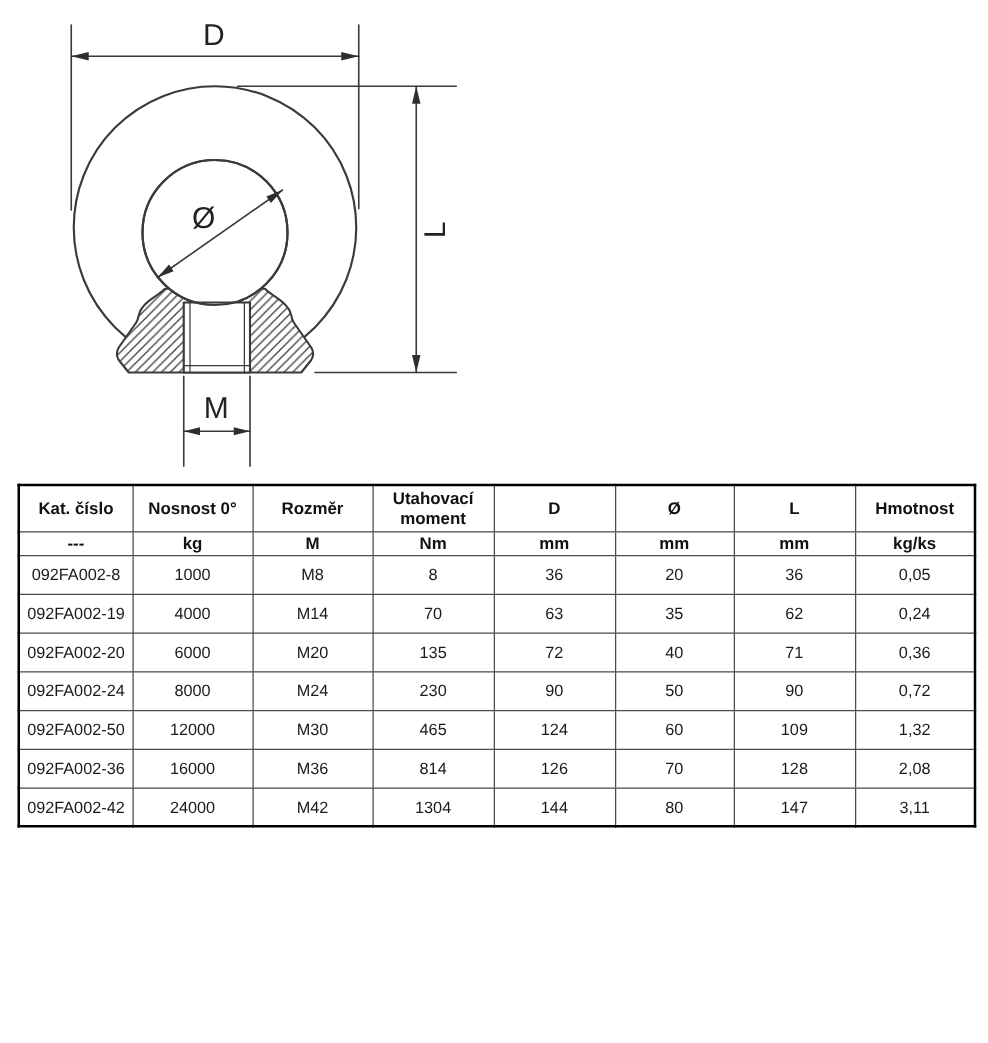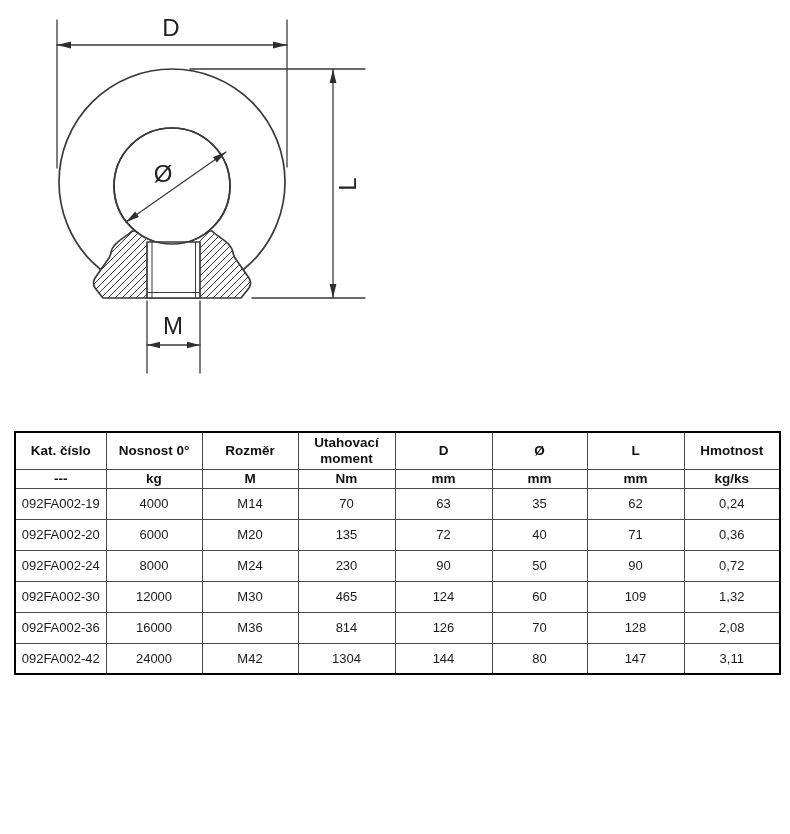--- a/index.html
+++ b/index.html
@@ -22,21 +22,20 @@
     fill:#222;
   }
   .spec-table{
     position:absolute;
     top:387px;left:14px;
     width:765px;
     border-collapse:collapse;
     table-layout:fixed;
     border:2px solid #000;
     font-family:"Liberation Sans",sans-serif;
-    margin-top:44px;
   }
   .spec-table th,.spec-table td{
     border:1px solid #4a4a4a;
     text-align:center;
     vertical-align:middle;
     padding:1px 3px;
     overflow:hidden;
   }
   .spec-table thead th{
     font-size:13.5px;
@@ -146,20 +145,30 @@
         <td>M</td>
         <td>Nm</td>
         <td>mm</td>
         <td>mm</td>
         <td>mm</td>
         <td>kg/ks</td>
       </tr>
     </thead>
     <tbody>
         <tr>
+          <td>092FA002-8</td>
+          <td>1000</td>
+          <td>M8</td>
+          <td>8</td>
+          <td>36</td>
+          <td>20</td>
+          <td>36</td>
+          <td>0,05</td>
+        </tr>
+        <tr>
           <td>092FA002-19</td>
           <td>4000</td>
           <td>M14</td>
           <td>70</td>
           <td>63</td>
           <td>35</td>
           <td>62</td>
           <td>0,24</td>
         </tr>
         <tr>
@@ -176,21 +185,21 @@
           <td>092FA002-24</td>
           <td>8000</td>
           <td>M24</td>
           <td>230</td>
           <td>90</td>
           <td>50</td>
           <td>90</td>
           <td>0,72</td>
         </tr>
         <tr>
-          <td>092FA002-30</td>
+          <td>092FA002-50</td>
           <td>12000</td>
           <td>M30</td>
           <td>465</td>
           <td>124</td>
           <td>60</td>
           <td>109</td>
           <td>1,32</td>
         </tr>
         <tr>
           <td>092FA002-36</td>

